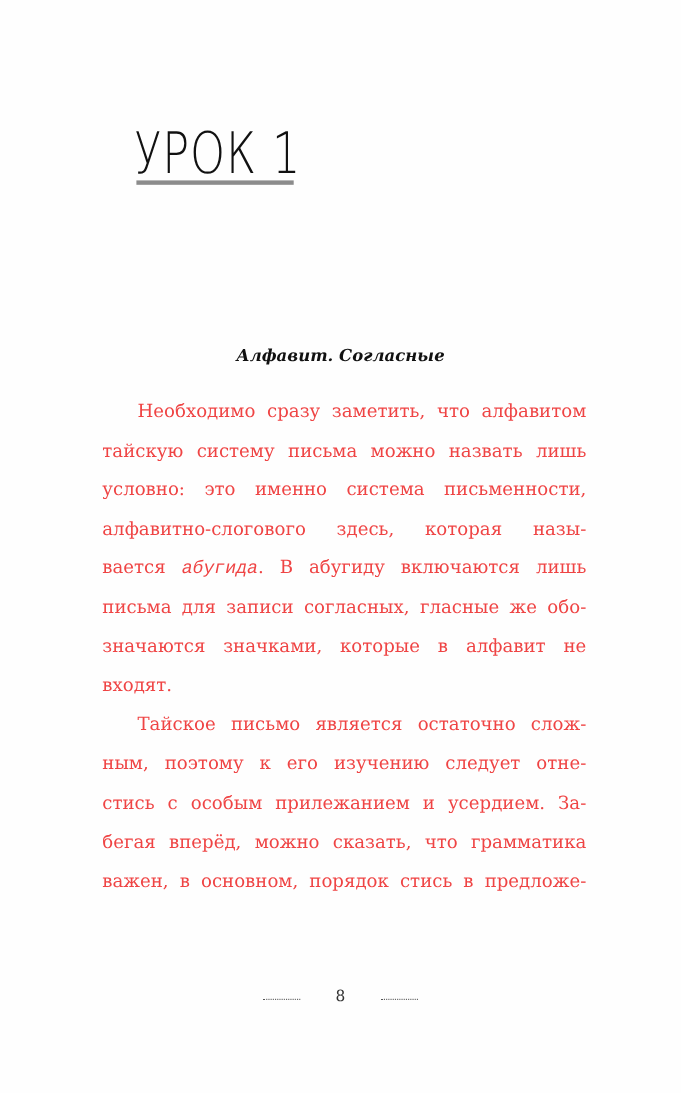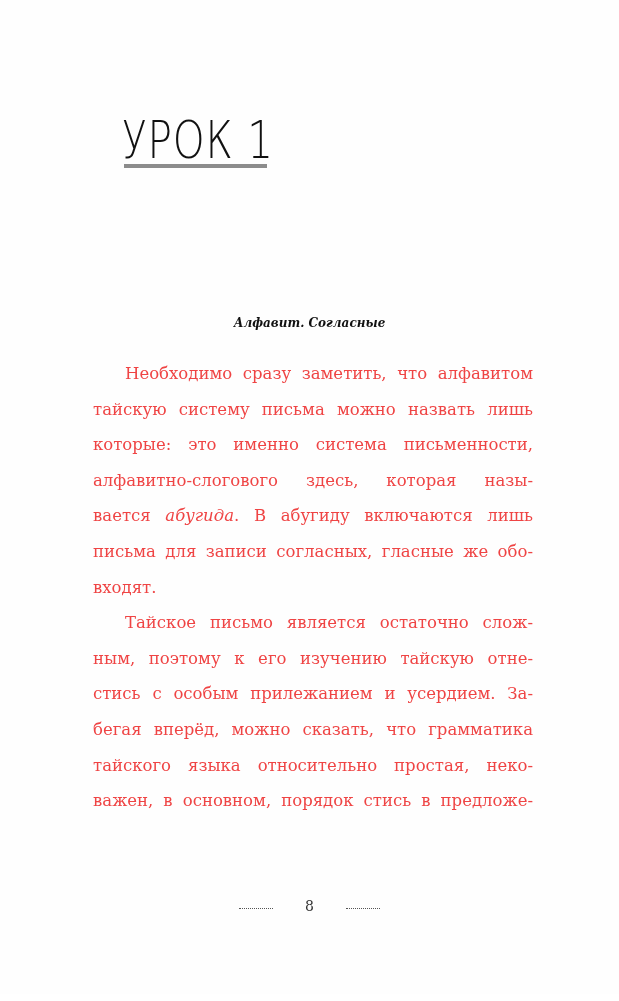--- a/index.html
+++ b/index.html
@@ -45,21 +45,21 @@
     }
     .section-heading {
       position: absolute;
       left: 0;
       width: 619px;
       top: 308px;
       text-align: center;
       font-family: "DejaVu Serif", serif;
       font-style: italic;
       font-weight: bold;
-      font-size: 12px;
+      font-size: 15px;
       line-height: 30px;
       color: #111111;
     }
     .body-text {
       position: absolute;
       left: 93px;
       width: 440px;
       top: 356px;
       font-family: "DejaVu Serif", serif;
       font-size: 16.5px;
@@ -74,20 +74,21 @@
       height: 35.6px;
     }
     .line.last {
       text-align-last: left;
     }
     .line.indent {
       padding-left: 32px;
     }
     .line em {
       font-style: italic;
+      font-family: Liberation Mono, monospace;
     }
     .footer {
       position: absolute;
       left: 0;
       width: 619px;
       top: 894px;
       text-align: center;
       font-family: "DejaVu Serif", serif;
       font-size: 14px;
       line-height: 24px;
@@ -112,31 +113,31 @@
 
   <div class="chapter-title">УРОК 1</div>
   <div class="chapter-underline"></div>
 
   <div class="section-heading">Алфавит. Согласные</div>
 
   <div class="body-text">
 
     <span class="line indent">Необходимо сразу заметить, что алфавитом</span>
     <span class="line">тайскую систему письма можно назвать лишь</span>
-    <span class="line">которые: это именно система письменности,</span>
+    <span class="line">условно: это именно система письменности,</span>
     <span class="line">алфавитно-слогового здесь, которая назы-</span>
     <span class="line"><span>вается </span><em>абугида</em><span>. В абугиду включаются лишь</span></span>
     <span class="line">письма для записи согласных, гласные же обо-</span>
+    <span class="line">значаются значками, которые в алфавит не</span>
     <span class="line last">входят.</span>
 
     <span class="line indent">Тайское письмо является остаточно слож-</span>
-    <span class="line">ным, поэтому к его изучению тайскую отне-</span>
+    <span class="line">ным, поэтому к его изучению следует отне-</span>
     <span class="line">стись с особым прилежанием и усердием. За-</span>
     <span class="line">бегая вперёд, можно сказать, что грамматика</span>
-    <span class="line">тайского языка относительно простая, неко-</span>
     <span class="line">важен, в основном, порядок стись в предложе-</span>
   </div>
 
   <div class="footer">
     <span class="dots"></span>
     <span class="page-number">8</span>
     <span class="dots"></span>
   </div>
 
 </div>

